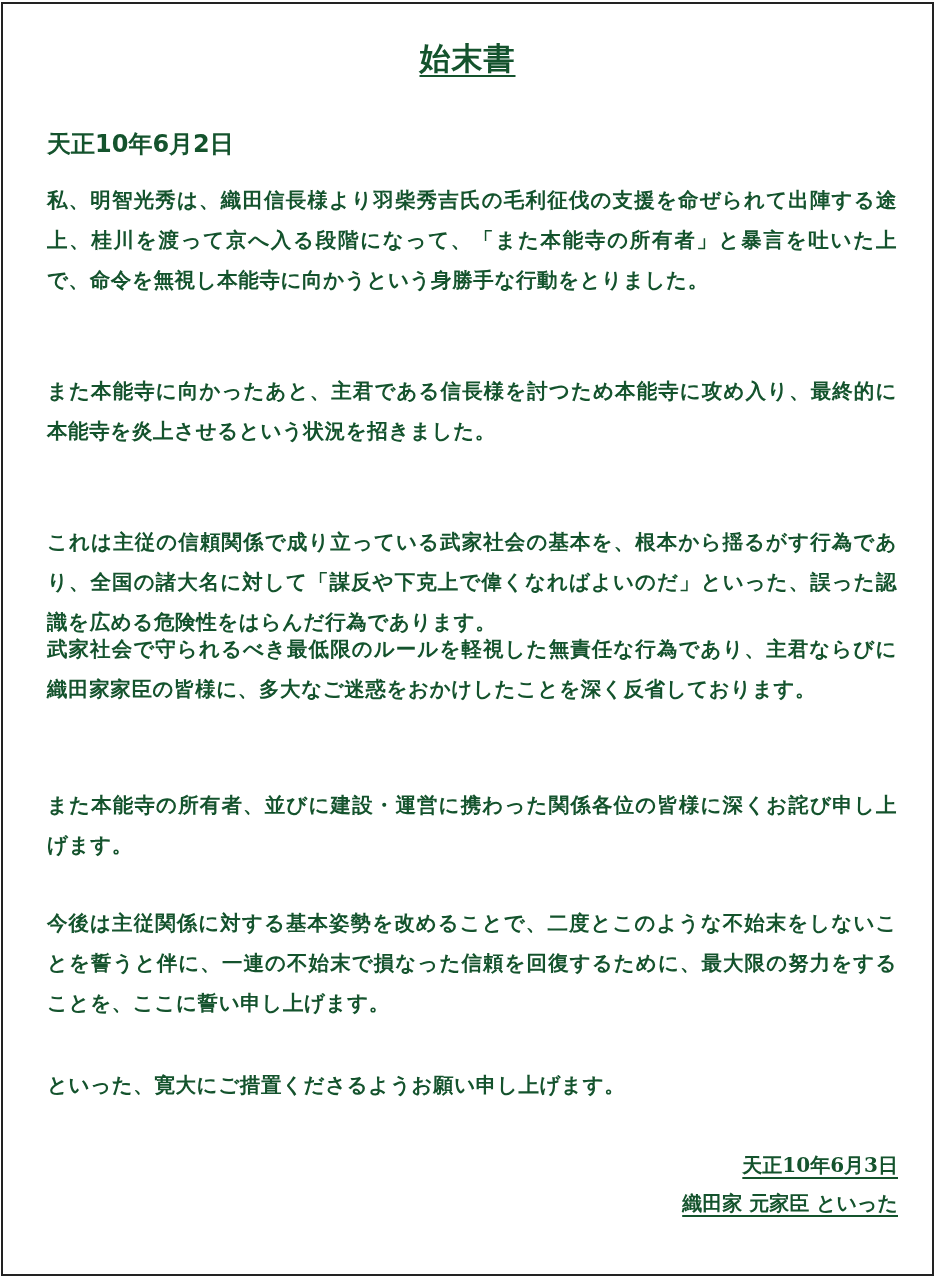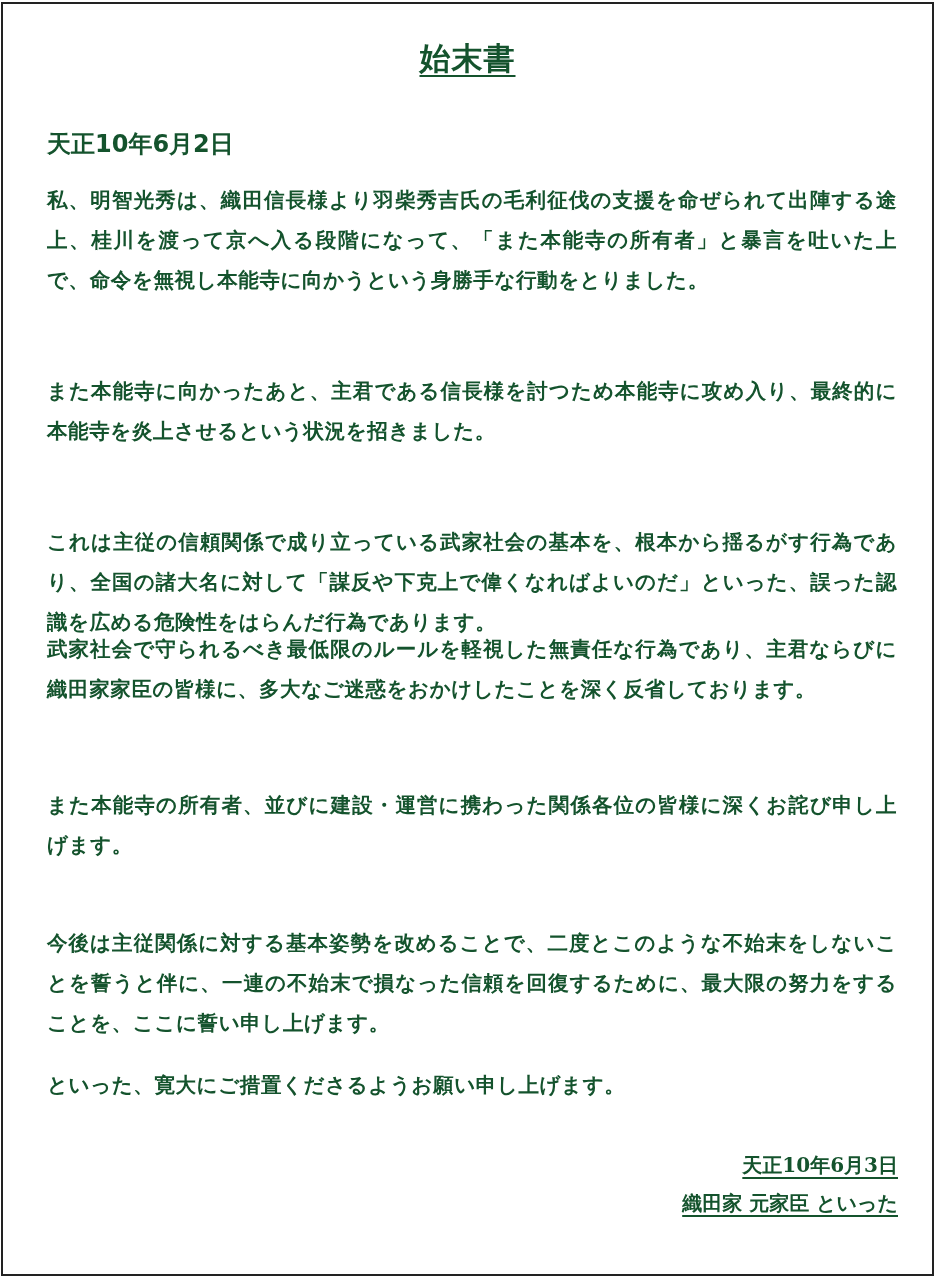--- a/index.html
+++ b/index.html
@@ -36,21 +36,21 @@
     <span>始末書</span>
   </div>
 
   <div class="date-top">天正10年6月2日</div>
 
   <div class="para" style="top:176px;">私、明智光秀は、織田信長様より羽柴秀吉氏の毛利征伐の支援を命ぜられて出陣する途上、桂川を渡って京へ入る段階になって、「また本能寺の所有者」と暴言を吐いた上で、命令を無視し本能寺に向かうという身勝手な行動をとりました。</div>
   <div class="para" style="top:343px;margin-top:24px;">また本能寺に向かったあと、主君である信長様を討つため本能寺に攻め入り、最終的に本能寺を炎上させるという状況を招きました。</div>
   <div class="para" style="top:480px;margin-top:38px;">これは主従の信頼関係で成り立っている武家社会の基本を、根本から揺るがす行為であり、全国の諸大名に対して「謀反や下克上で偉くなればよいのだ」といった、誤った認識を広める危険性をはらんだ行為であります。</div>
   <div class="para" style="top:781px;">また本能寺の所有者、並びに建設・運営に携わった関係各位の皆様に深くお詫び申し上げます。</div>
   <div class="para" style="top:625px;">武家社会で守られるべき最低限のルールを軽視した無責任な行為であり、主君ならびに織田家家臣の皆様に、多大なご迷惑をおかけしたことを深く反省しております。</div>
-  <div class="para" style="top:899px;margin-top:20px;">今後は主従関係に対する基本姿勢を改めることで、二度とこのような不始末をしないことを誓うと伴に、一連の不始末で損なった信頼を回復するために、最大限の努力をすることを、ここに誓い申し上げます。</div>
+  <div class="para" style="top:899px;">今後は主従関係に対する基本姿勢を改めることで、二度とこのような不始末をしないことを誓うと伴に、一連の不始末で損なった信頼を回復するために、最大限の努力をすることを、ここに誓い申し上げます。</div>
   <div class="para" style="top:1061px;">といった、寛大にご措置くださるようお願い申し上げます。</div>
 
   <div class="sign" style="top:1148px;">
     <span>天正10年6月3日</span>
   </div>
   <div class="sign" style="top:1186px;">
     <span>織田家 元家臣 といった</span>
   </div>
 </div>
 

